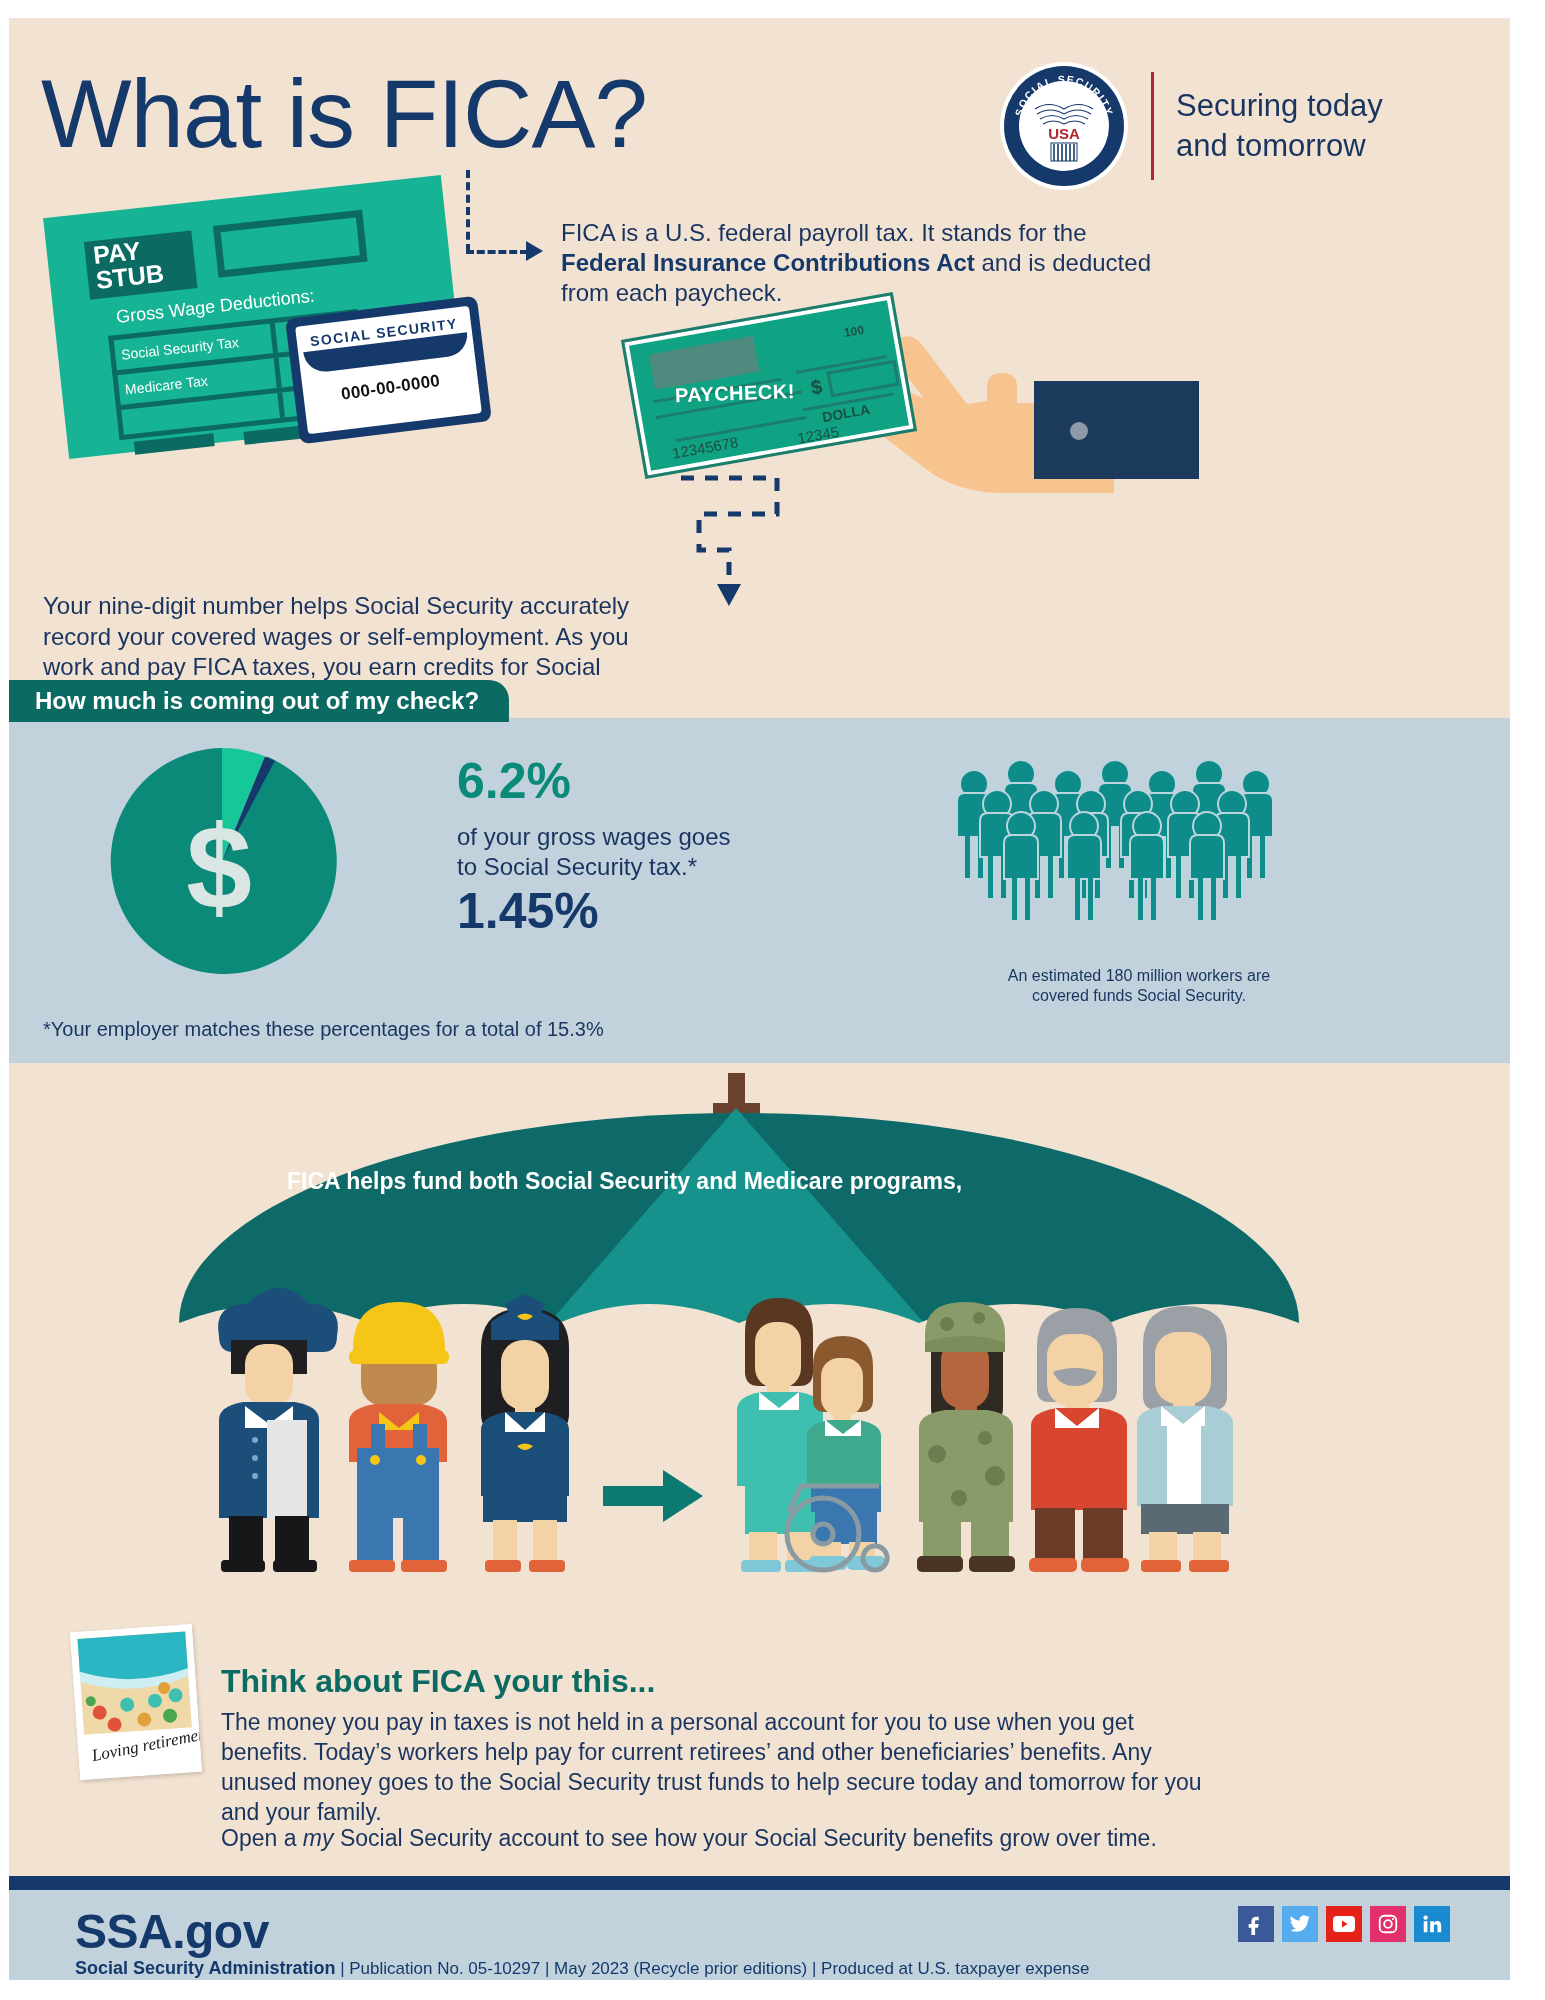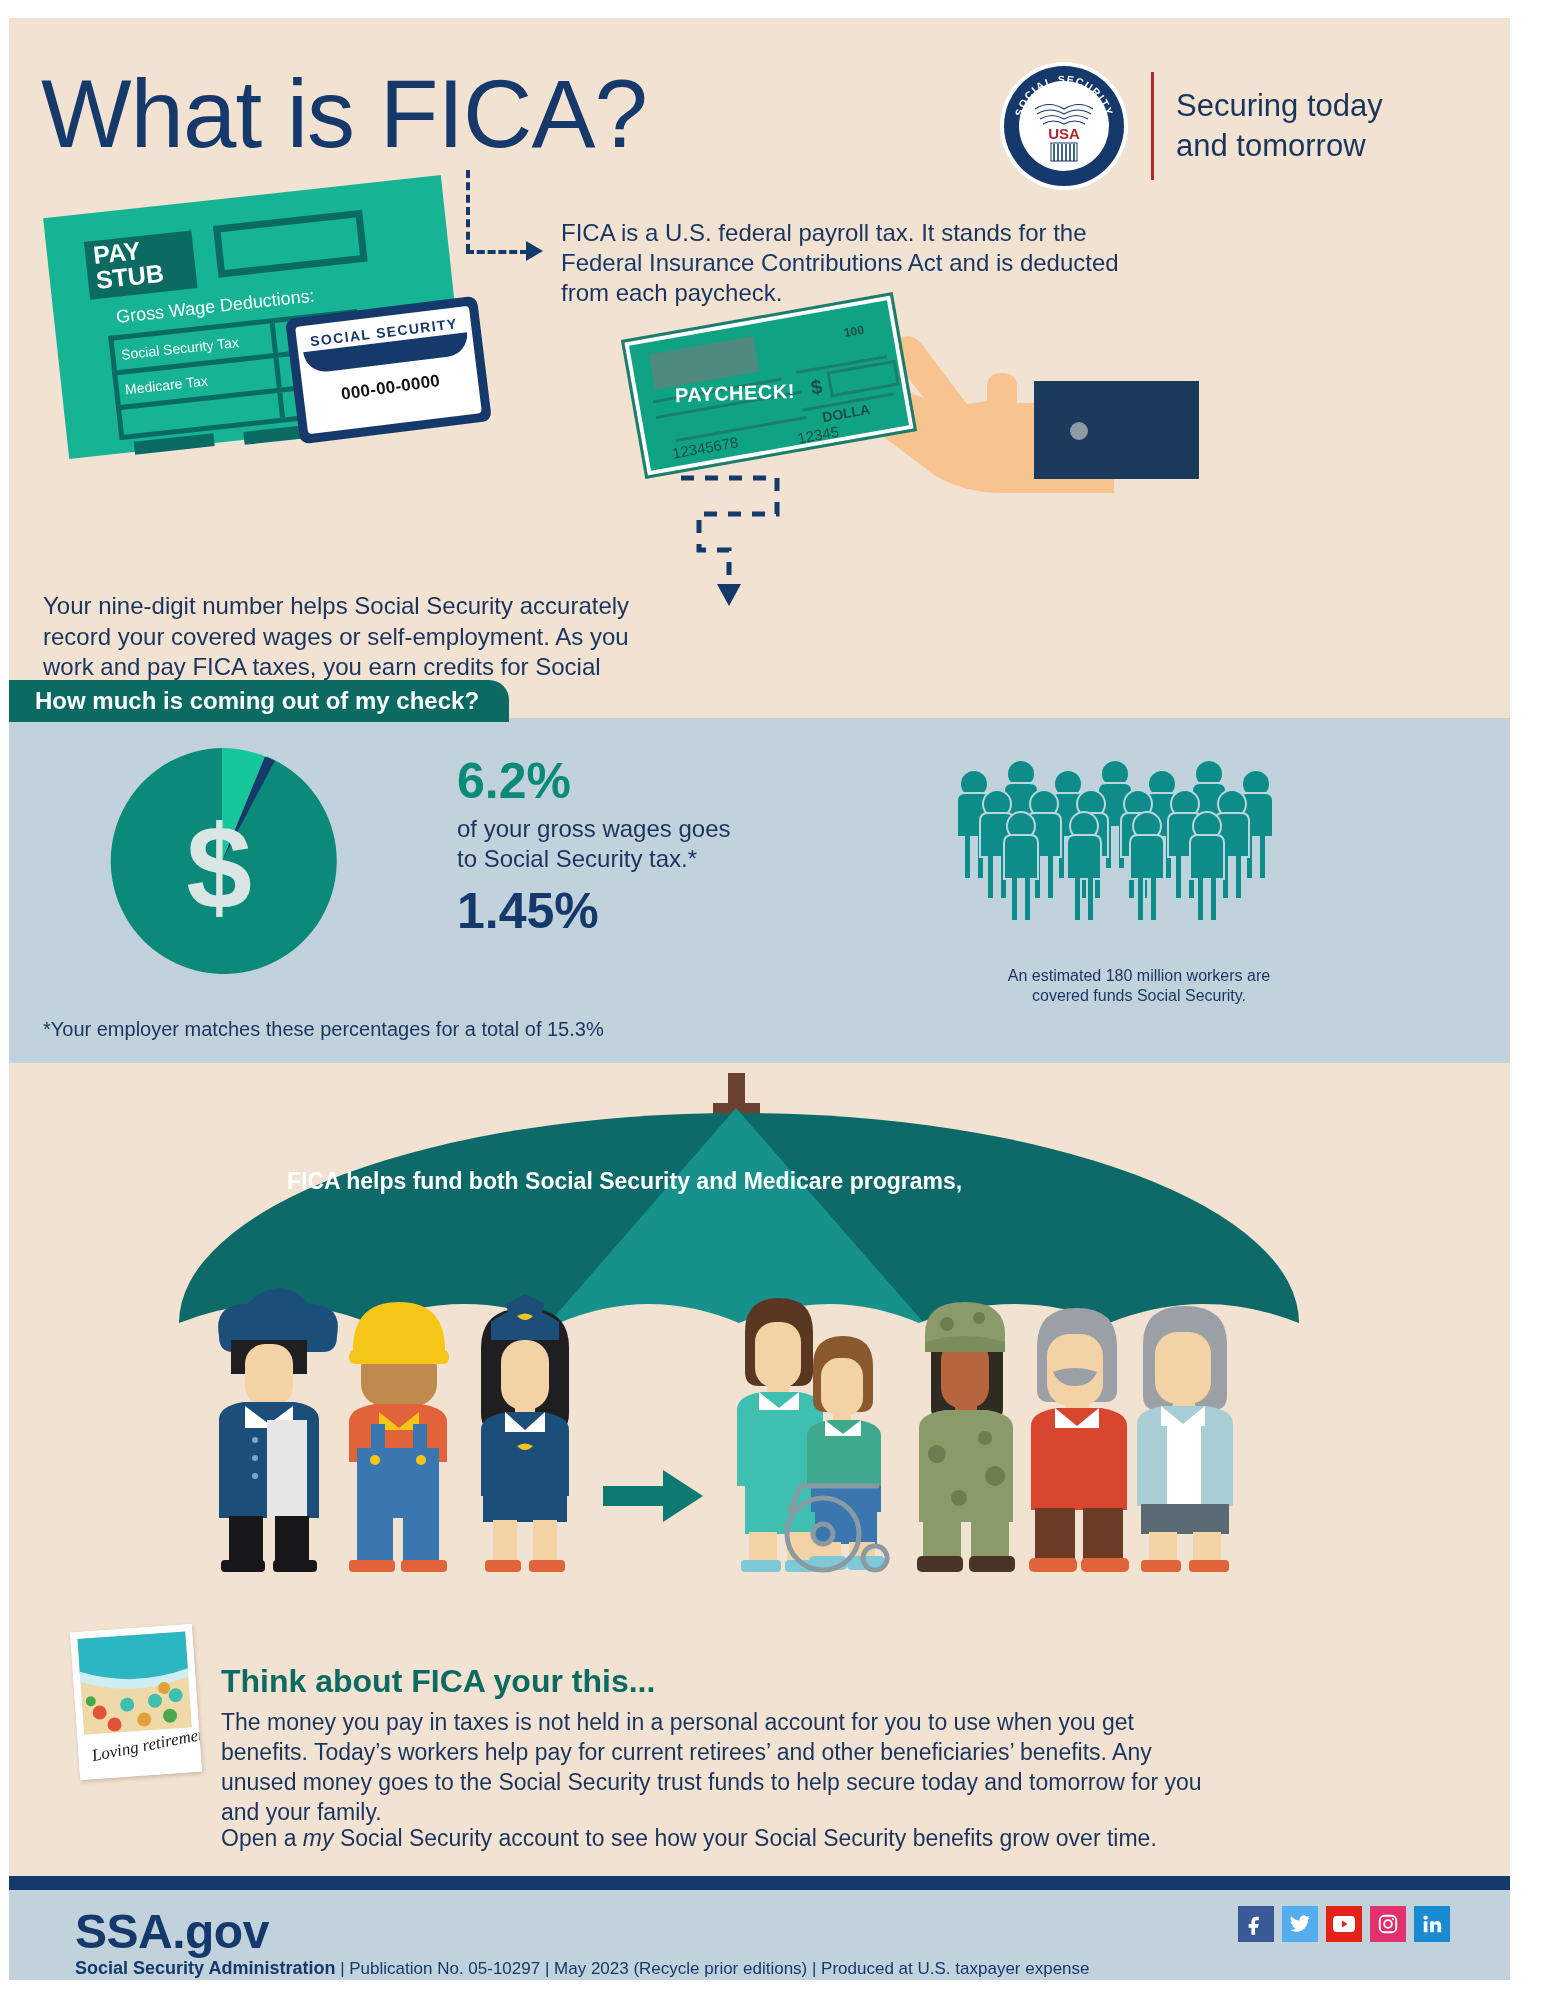--- a/index.html
+++ b/index.html
@@ -150,21 +150,21 @@
     border-bottom: 10px solid transparent;
     border-left: 17px solid #15396b;
   }
 
   
   .fica-intro {
     position: absolute; left: 552px; top: 200px;
     width: 600px;
     font-size: 24px; line-height: 1.25; color: #19345f;
   }
-  .fica-intro b { color: #15396b; font-weight: normal; }
+  .fica-intro b { color: #15396b; font-weight: bold; }
   .hand {
     position: absolute; left: 770px; top: 305px;
     width: 420px; height: 180px;
   }
   .check {
     position: absolute; left: 625px; top: 300px;
     width: 270px; height: 135px;
     background: #0fa383;
     border: 4px solid #ffffff;
     outline: 3px solid #1b7d6b;
@@ -229,21 +229,21 @@
     border-top-right-radius: 20px;
     display: flex; align-items: center;
   }
   .secbar span {
     color: #ffffff; font-weight: bold; font-size: 24px;
     padding-left: 26px;
   }
   .pie { position: absolute; left: 98px; top: 728px; width: 230px; height: 230px; }
   .pct-block { position: absolute; }
   .pct-big { font-size: 50px; font-weight: bold; line-height: 1.0; }
-  .pct-sub { font-size: 24px; line-height: 1.25; color: #19345f; margin-top: 8px; }
+  .pct-sub { font-size: 24px; line-height: 1.25; color: #19345f; margin-top: 16px; }
   .footnote {
     position: absolute; left: 34px; top: 1000px;
     font-size: 20px; color: #19345f;
   }
   .crowd { position: absolute; left: 930px; top: 738px; width: 380px; height: 180px; }
   .crowd-cap {
     position: absolute; left: 880px; top: 948px;
     width: 500px; text-align: center;
     font-size: 16px; line-height: 1.28; color: #19345f;
   }

